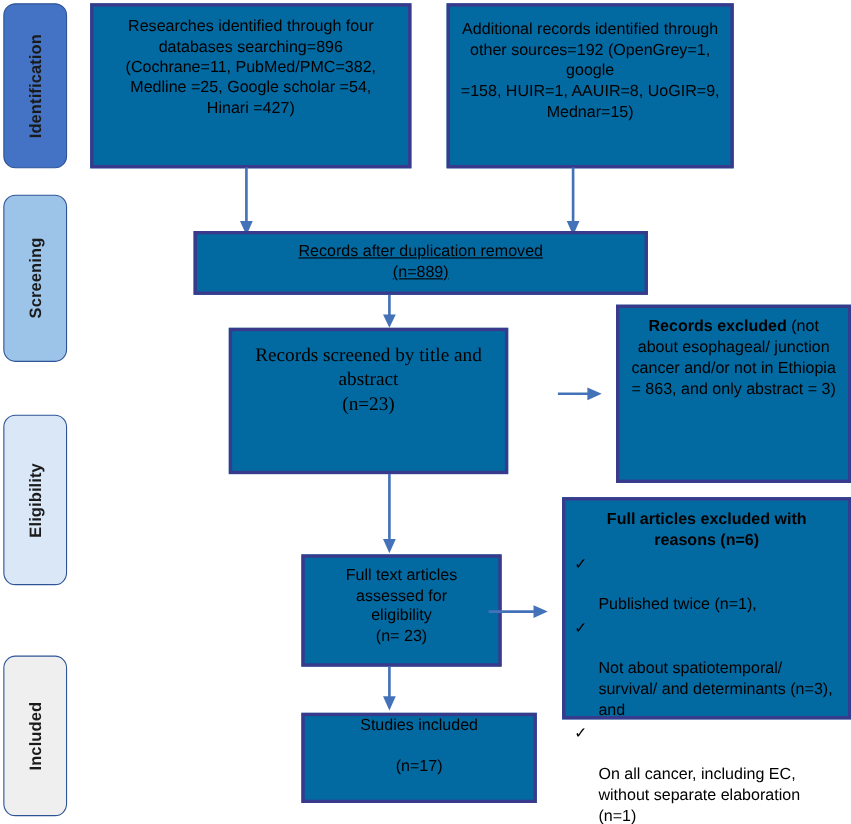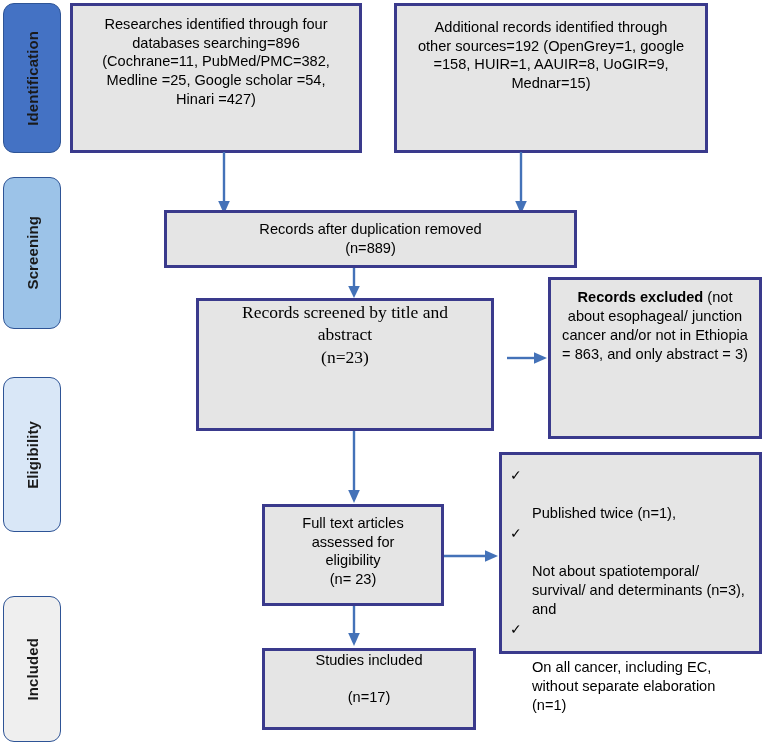--- a/index.html
+++ b/index.html
@@ -34,25 +34,26 @@
     color: #1a1a1a;
     letter-spacing: 0.1px;
     white-space: nowrap;
   }
 
   
   .flow-box {
     position: absolute;
     box-sizing: border-box;
     border: 3px solid #3a3a8c;
-    background: #e5e5e5;
+    background: #0369a1;
     display: flex;
     flex-direction: column;
     justify-content: flex-start;
     align-items: center;
+    margin-left: 12px;
   }
   .flow-box .box-text {
     text-align: center;
     color: #000000;
     line-height: 1.28;
     white-space: pre-line;
     width: 100%;
     box-sizing: border-box;
   }
 
@@ -132,48 +133,48 @@
   </div>
 
   <div class="flow-box" style="left:70px; top:3px; width:292px; height:150px; padding-top:9px;">
     <div class="box-text sans" style="font-size:14.6px; padding:0 6px;">Researches identified through four
 databases searching=896
 (Cochrane=11, PubMed/PMC=382,
 Medline =25, Google scholar =54,
 Hinari =427)</div>
   </div>
 
-  <div class="flow-box" style="left:394px; top:3px; width:314px; height:150px; padding-top:12px;">
+  <div class="flow-box" style="left:394px; top:3px; width:261px; height:150px; padding-top:12px;">
     <div class="box-text sans" style="font-size:14.6px; padding:0 5px;">Additional records identified through
 other sources=192 (OpenGrey=1, google
 =158, HUIR=1, AAUIR=8, UoGIR=9,
 Mednar=15)</div>
   </div>
 
   <svg class="connector" style="left:216px; top:152px;" width="16" height="64" viewBox="0 0 16 64">
     <line x1="8" y1="0" x2="8" y2="52" stroke="#4472b8" stroke-width="2.4"></line>
     <polygon points="8,62 2.2,49 13.8,49" fill="#4472b8"></polygon>
   </svg>
 
   <svg class="connector" style="left:513px; top:152px;" width="16" height="64" viewBox="0 0 16 64">
     <line x1="8" y1="0" x2="8" y2="52" stroke="#4472b8" stroke-width="2.4"></line>
     <polygon points="8,62 2.2,49 13.8,49" fill="#4472b8"></polygon>
   </svg>
 
-  <div class="flow-box" style="left:164px; top:210px; width:413px; height:58px; padding-top:7px;">
+  <div class="flow-box" style="left:164px; top:210px; width:413px; height:58px; padding-top:7px;text-decoration:underline;">
     <div class="box-text sans" style="font-size:14.6px;">Records after duplication removed
 (n=889)</div>
   </div>
 
   <svg class="connector" style="left:346px; top:268px;" width="16" height="32" viewBox="0 0 16 32">
     <line x1="8" y1="0" x2="8" y2="21" stroke="#4472b8" stroke-width="2.4"></line>
     <polygon points="8,30 2.2,18 13.8,18" fill="#4472b8"></polygon>
   </svg>
 
-  <div class="flow-box" style="left:196px; top:298px; width:298px; height:133px; ">
+  <div class="flow-box" style="left:196px; top:298px; width:254px; height:133px; padding-top:10px;">
     <div class="box-text serif" style="font-size:17.5px;">Records screened by title and
 abstract
 (n=23)</div>
   </div>
 
   <svg class="connector" style="left:507px; top:350px;" width="42" height="16" viewBox="0 0 42 16">
     <line x1="0" y1="8" x2="31" y2="8" stroke="#4472b8" stroke-width="2.4"></line>
     <polygon points="40,8 27,2.2 27,13.8" fill="#4472b8"></polygon>
   </svg>
 
@@ -194,20 +195,22 @@
 eligibility
 (n= 23)</div>
   </div>
 
   <svg class="connector" style="left:444px; top:548px;" width="56" height="16" viewBox="0 0 56 16">
     <line x1="0" y1="8" x2="45" y2="8" stroke="#4472b8" stroke-width="2.4"></line>
     <polygon points="54,8 41,2.2 41,13.8" fill="#4472b8"></polygon>
   </svg>
 
   <div class="flow-box" style="left:499px; top:452px; width:263px; height:202px; padding-top:8px;">
+    <div class="check-title" style="font-size:14.6px; padding:0 6px;">Full articles excluded with
+reasons (n=6)</div>
     <ul class="check-list" style="font-size:14.6px; padding:0 8px 0 6px; margin-top:2px; width:100%; box-sizing:border-box;">
       <li>
         <span class="tick">✓</span>
         <span>Published twice (n=1),</span>
       </li>
       <li>
         <span class="tick">✓</span>
         <span>Not about spatiotemporal/ survival/ and determinants (n=3), and</span>
       </li>
       <li>

